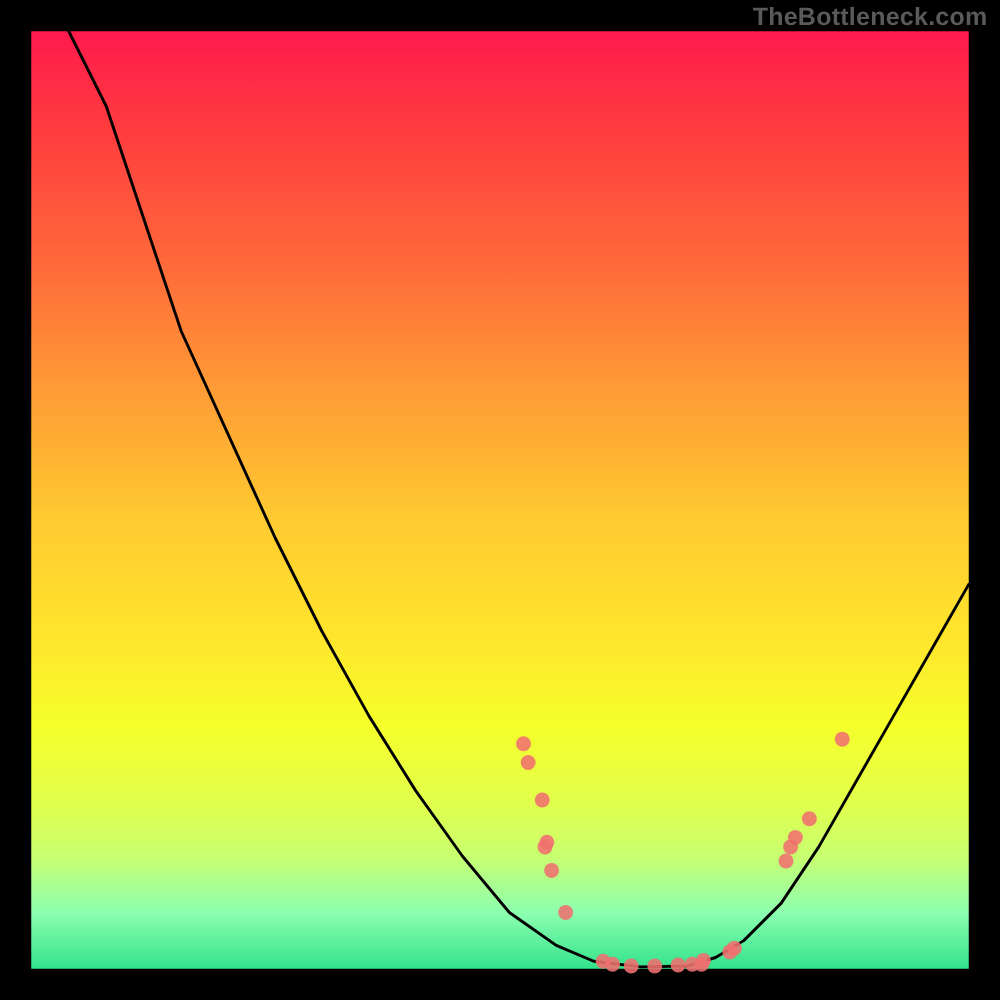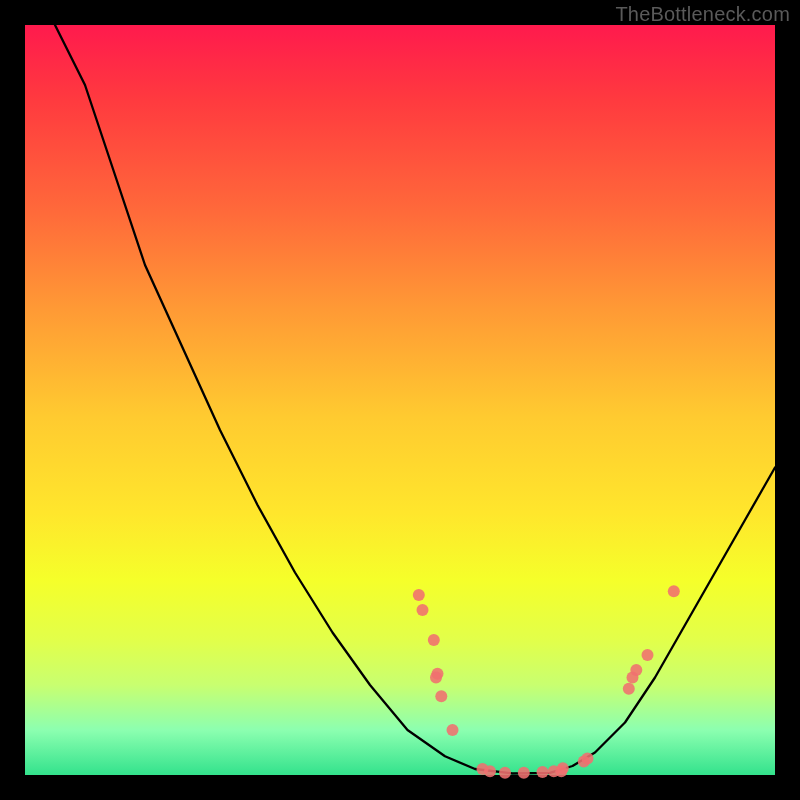--- a/index.html
+++ b/index.html
@@ -28,21 +28,21 @@
       #e2ff4a 82%,
       #c8ff70 88%,
       #8cffb0 94%,
       #33e28c 100%);
   }
   .attribution {
     position: absolute;
     top: 3px;
     right: 10px;
     font-size: 20px;
-    font-weight: 400;
+    font-weight: 700;
     color: #5a5a5a;
     letter-spacing: 0.2px;
   }
   svg.plot {
     position: absolute;
     left: 25px;
     top: 25px;
     width: 750px;
     height: 750px;
     overflow: visible;

